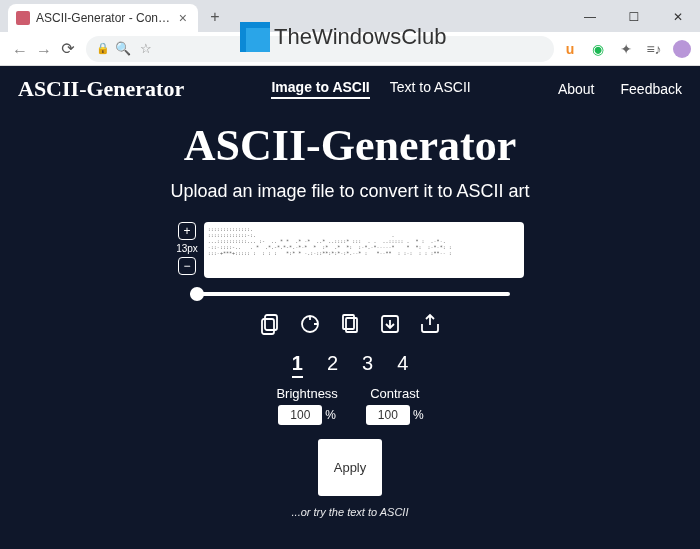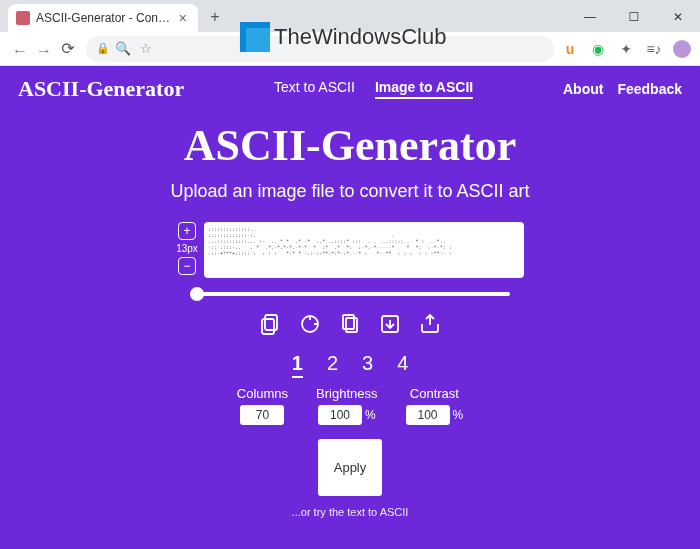--- a/index.html
+++ b/index.html
@@ -26,27 +26,27 @@
 .ext-u { color: #f28b28; font-weight: bold; }
 .ext-green { color: #1db954; }
 .ext-purple { background: #b896d8; border-radius: 50%; width: 18px; height: 18px; }
 
 
 .watermark { position: absolute; top: 22px; left: 240px; display: flex; align-items: center; font-size: 22px; font-weight: 400; color: #333; z-index: 50; }
 .wm-logo { width: 30px; height: 30px; background: #0b89d6; margin-right: 4px; position: relative; }
 .wm-logo::after { content:""; position:absolute; inset:6px 0 0 6px; background:#2aa5e8; }
 
 
-.page { background: #6d28d9; height: 483px; padding: 0 18px; color: #fff; overflow: hidden; position: relative; }
+.page { background: #0f172a; height: 483px; padding: 0 18px; color: #fff; overflow: hidden; position: relative; }
 .topnav { display: flex; align-items: center; padding: 10px 0; font-size: 14px; }
 .brand { font-family: 'Brush Script MT', cursive; font-size: 22px; font-weight: bold; }
 .navlinks { flex: 1; display: flex; justify-content: center; gap: 20px; }
 .navlink { cursor: pointer; }
 .navlink.active { border-bottom: 2px solid #fff; padding-bottom: 2px; font-weight: bold; }
-.rightlinks { display: flex; gap: 14px; font-weight: bold; }
+.rightlinks { display: flex; gap: 26px; }
 
 .hero { text-align: center; margin-top: 8px; }
 .hero-title { font-family: 'Brush Script MT', cursive; font-size: 44px; font-weight: bold; }
 .hero-sub { font-size: 18px; margin-top: 10px; }
 
 .preview-row { display: flex; justify-content: center; align-items: flex-start; margin-top: 20px; gap: 6px; }
 .zoomctrl { display: flex; flex-direction: column; align-items: center; gap: 3px; font-size: 10px; }
 .zbtn { width: 18px; height: 18px; border: 1.5px solid #fff; border-radius: 4px; display: flex; align-items: center; justify-content: center; font-size: 12px; cursor: pointer; }
 .asciibox { width: 320px; height: 56px; background: #fff; border-radius: 4px; color: #555; font-family: monospace; font-size: 5px; line-height: 1.2; padding: 4px; overflow: hidden; white-space: pre; text-align: left; }
 
@@ -62,21 +62,21 @@
 .pgnum { cursor: pointer; }
 .pgnum.active { border-bottom: 2px solid #fff; padding-bottom: 1px; font-weight: bold; }
 
 .options-title { text-align: center; margin-top: 12px; font-size: 15px; font-weight: bold; }
 .options-row { display: flex; justify-content: center; gap: 28px; margin-top: 8px; font-size: 13px; }
 .optcol { text-align: center; }
 .optlabel { margin-bottom: 4px; display: block; }
 .optinput { width: 44px; height: 20px; border: none; border-radius: 3px; text-align: center; font-size: 12px; color: #333; }
 .pct { margin-left: 3px; font-size: 12px; }
 .applybtn { display: block; margin: 14px auto 0; background: #fff; color: #333; border: none; padding: 21px 16px; border-radius: 3px; font-size: 13px; cursor: pointer; }
-.footnote { text-align: center; font-size: 11px; margin-top: 10px; opacity: 0.9; }
+.footnote { text-align: center; font-size: 11px; margin-top: 10px; opacity: 0.9; font-style: italic; }
 </style>
 </head>
 <body>
 
 <div class="titlebar">
   <div class="tab">
     <div class="tab-favicon"></div>
     <span class="tab-title">ASCII-Generator - Convert image...</span>
     <span class="tab-close">×</span>
   </div>
@@ -110,22 +110,22 @@
 
 <div class="watermark">
   <div class="wm-logo"></div>
   <span>TheWindowsClub</span>
 </div>
 
 <div class="page">
   <div class="topnav">
     <div class="brand">ASCII-Generator</div>
     <div class="navlinks">
+      <span class="navlink active">Image to ASCII</span>
       <span class="navlink">Text to ASCII</span>
-      <span class="navlink active">Image to ASCII</span>
     </div>
     <div class="rightlinks">
       <span class="navlink">About</span>
       <span class="navlink">Feedback</span>
     </div>
   </div>
 
   <div class="hero">
     <div class="hero-title">ASCII-Generator</div>
     <div class="hero-sub">Upload an image file to convert it to ASCII art</div>
@@ -174,24 +174,20 @@
 
   <div class="pager">
     <span class="pgnum active">1</span>
     <span class="pgnum">2</span>
     <span class="pgnum">3</span>
     <span class="pgnum">4</span>
   </div>
 
   <div class="options-row">
     <div class="optcol">
-      <span class="optlabel">Columns</span>
-      <input class="optinput" value="70" style="">
-    </div>
-    <div class="optcol">
       <span class="optlabel">Brightness</span>
       <input class="optinput" value="100" style=""><span class="pct">%</span>
     </div>
     <div class="optcol">
       <span class="optlabel">Contrast</span>
       <input class="optinput" value="100" style=""><span class="pct">%</span>
     </div>
   </div>
 
   <button class="applybtn">Apply</button>

